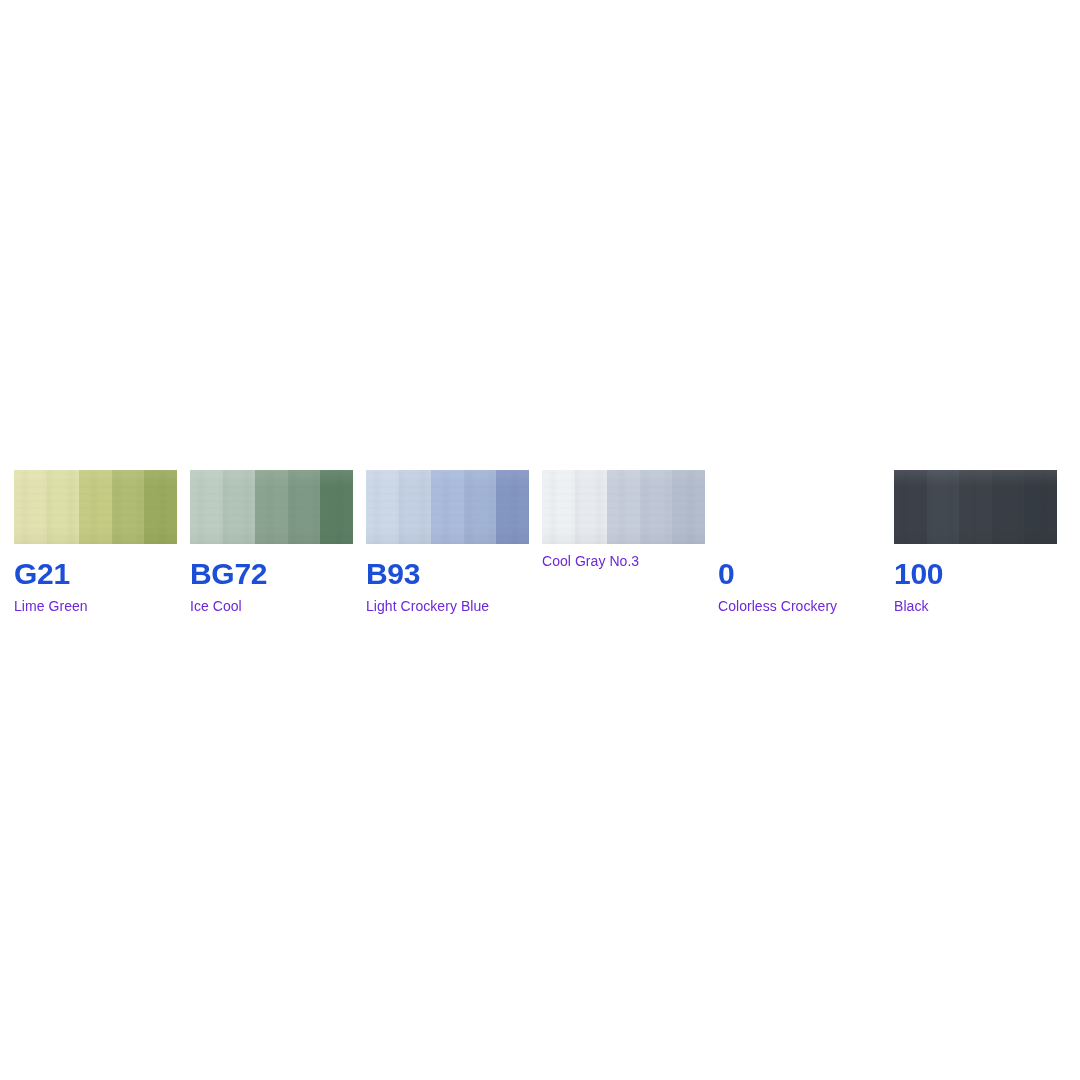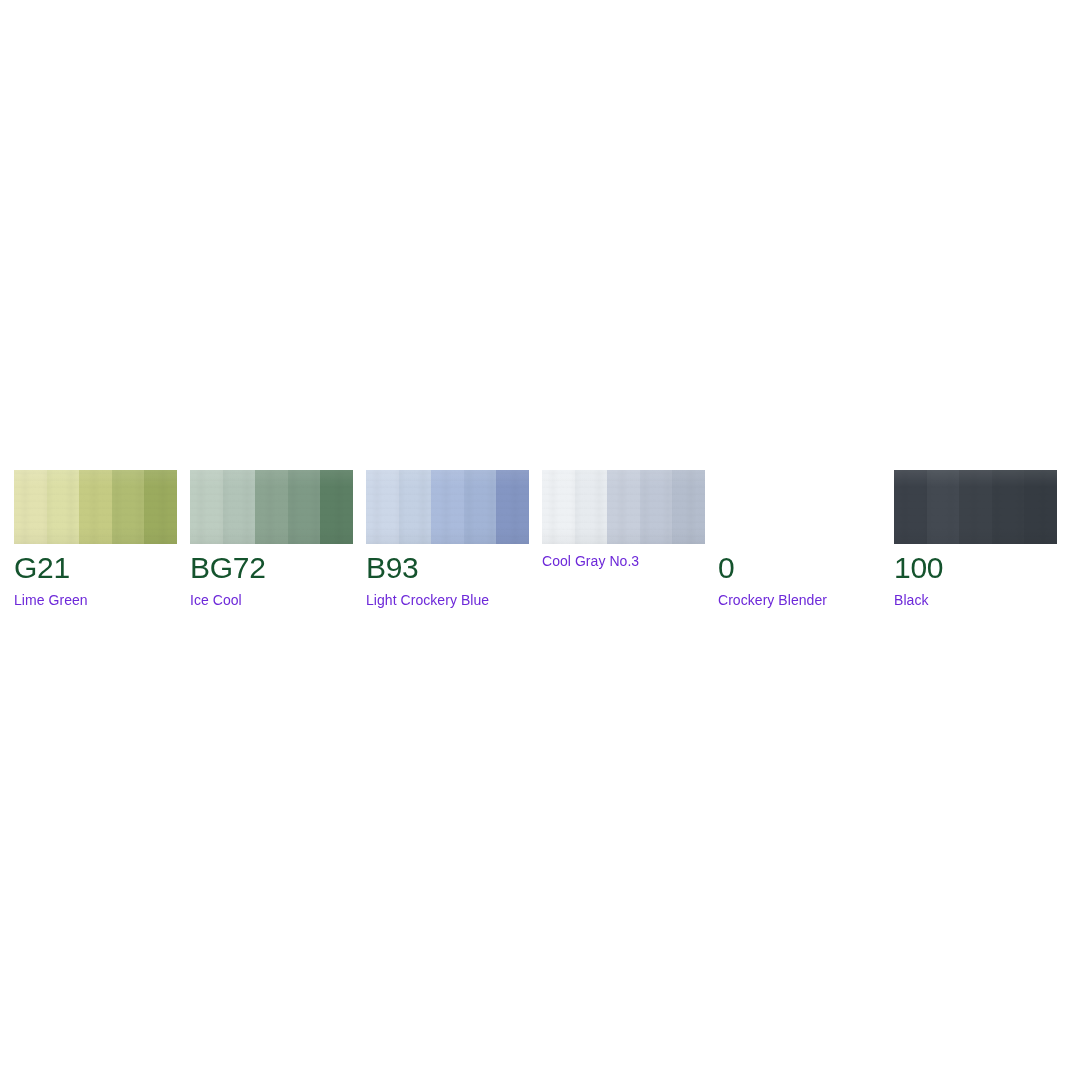--- a/index.html
+++ b/index.html
@@ -91,26 +91,26 @@
     pointer-events: none;
     background: linear-gradient(
       180deg,
       rgba(255,255,255,0.09) 0%,
       rgba(255,255,255,0.00) 22%,
       rgba(0,0,0,0.00) 78%,
       rgba(0,0,0,0.035) 100%);
   }
 
   .swatch-code {
-    margin-top: 9px;
+    margin-top: 15px;
     font-size: 30px;
-    font-weight: normal;
+    font-weight: bold;
     line-height: 1;
     letter-spacing: -0.3px;
-    color: #14532d;
+    color: #1d4ed8;
     white-space: nowrap;
   }
 
   .swatch-name {
     margin-top: 10px;
     font-size: 14px;
     font-weight: normal;
     line-height: 1;
     letter-spacing: 0.05px;
     color: #6d28d9;
@@ -185,21 +185,21 @@
         <div class="swatch-chip is-empty">
           <div class="bands">
             <div class="band" style="background-color: rgb(255, 255, 255);"></div>
             <div class="band" style="background-color: rgb(255, 255, 255);"></div>
             <div class="band" style="background-color: rgb(255, 255, 255);"></div>
             <div class="band" style="background-color: rgb(255, 255, 255);"></div>
             <div class="band" style="background-color: rgb(255, 255, 255);"></div>
           </div>
         </div>
         <div class="swatch-code">0</div>
-        <div class="swatch-name">Crockery Blender</div>
+        <div class="swatch-name">Colorless Crockery</div>
       </div>
       <div class="swatch-entry">
         <div class="swatch-chip">
           <div class="bands">
             <div class="band" style="background-color: rgb(59, 65, 73);"></div>
             <div class="band" style="background-color: rgb(67, 73, 81);"></div>
             <div class="band" style="background-color: rgb(60, 66, 73);"></div>
             <div class="band" style="background-color: rgb(56, 62, 69);"></div>
             <div class="band" style="background-color: rgb(53, 59, 66);"></div>
           </div>

